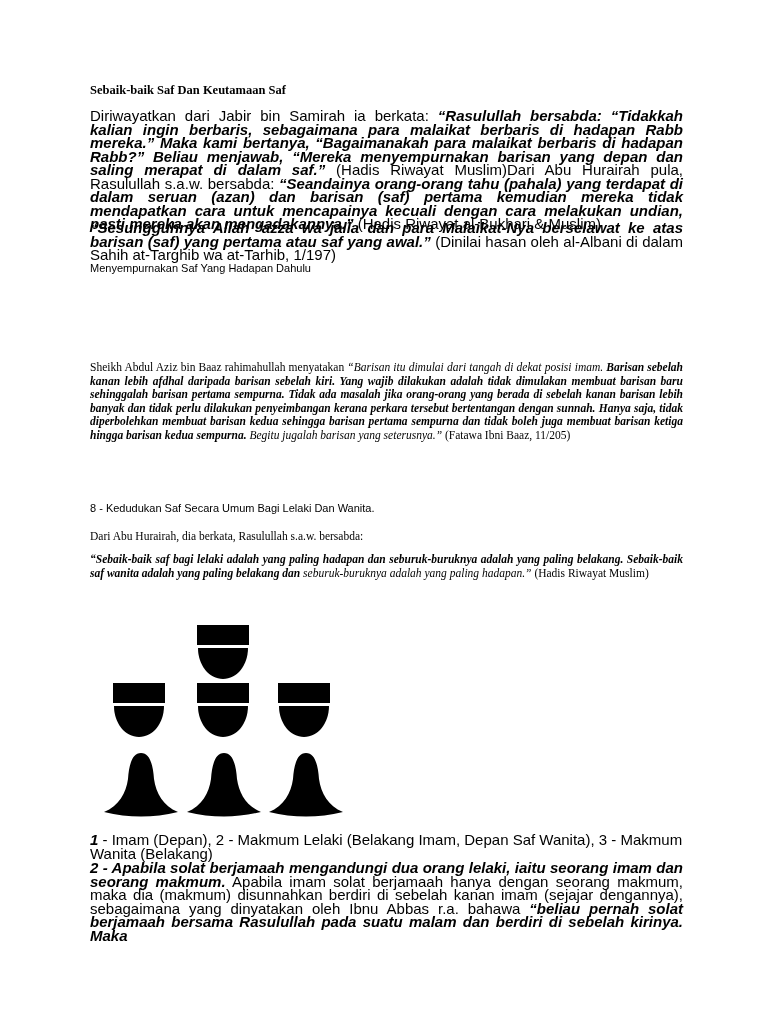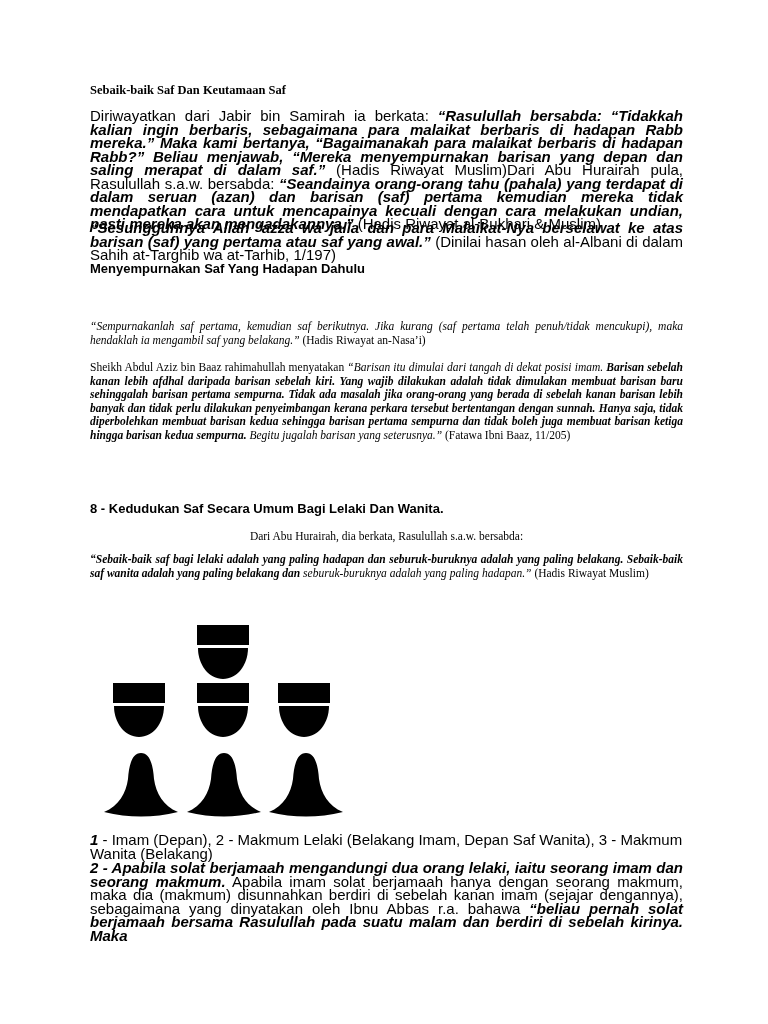--- a/index.html
+++ b/index.html
@@ -6,43 +6,42 @@
   .page {
     position: relative;
     width: 768px;
     height: 1024px;
     background: #ffffff;
     color: #000000;
     overflow: hidden;
   }
   .block { position: absolute; left: 90px; width: 593px; margin: 0; }
   .comic { font-family: "Liberation Sans", sans-serif; font-size: 15px; line-height: 13.5px; }
-  .serif { font-family: "Liberation Serif", serif; font-size: 11.5px; line-height: 13.5px; text-align: center; }
+  .serif { font-family: "Liberation Serif", serif; font-size: 11.5px; line-height: 13.5px; }
   .justify { text-align: justify; }
   .title { font-family: "Liberation Serif", serif; font-size: 12.5px; font-weight: 700; }
-  .hcomic { font-weight: 700; font-size: 13px; }
+  .hcomic { font-weight: 400; font-size: 11px; }
   .i  { font-style: italic; }
   .bi { font-weight: 700; font-style: italic; }
   .figure-wrap { position: absolute; left: 100px; top: 622px; }
 </style>
 </head>
 <body>
 
 <div class="page">
 
   <h1 class="block title" style="top:83px">Sebaik-baik Saf Dan Keutamaan Saf</h1>
 
   <p class="block comic justify" style="top:109px"><span>Diriwayatkan dari Jabir bin Samirah ia berkata: </span><span class="bi">“Rasulullah bersabda: “Tidakkah kalian ingin berbaris, sebagaimana para malaikat berbaris di hadapan Rabb mereka.” Maka kami bertanya, “Bagaimanakah para malaikat berbaris di hadapan Rabb?” Beliau menjawab, “Mereka menyempurnakan barisan yang depan dan saling merapat di dalam saf.”</span><span> (Hadis Riwayat Muslim)Dari Abu Hurairah pula, Rasulullah s.a.w. bersabda: </span><span class="bi">“Seandainya orang-orang tahu (pahala) yang terdapat di dalam seruan (azan) dan barisan (saf) pertama kemudian mereka tidak mendapatkan cara untuk mencapainya kecuali dengan cara melakukan undian, pasti mereka akan mengadakannya.”</span><span> (Hadis Riwayat al-Bukhari &amp; Muslim)</span></p>
 
   <p class="block comic justify" style="top:221px"><span class="bi">“Sesungguhnya Allah ‘azza wa jalla dan para Malaikat-Nya berselawat ke atas barisan (saf) yang pertama atau saf yang awal.”</span><span> (Dinilai hasan oleh al-Albani di dalam Sahih at-Targhib wa at-Tarhib, 1/197)</span></p>
 
   <h2 class="block comic hcomic" style="top:262px">Menyempurnakan Saf Yang Hadapan Dahulu</h2>
 
 
-  <p class="block serif justify" style="top:320px"><span class="i">“Sempurnakanlah saf pertama, kemudian saf berikutnya. Jika kurang (saf pertama telah penuh/tidak mencukupi), maka hendaklah ia mengambil saf yang belakang.”</span><span> (Hadis Riwayat an-Nasa’i)</span></p>
 
   <p class="block serif justify" style="top:361px"><span>Sheikh Abdul Aziz bin Baaz rahimahullah menyatakan </span><span class="i">“Barisan itu dimulai dari tangah di dekat posisi imam. </span><span class="bi">Barisan sebelah kanan lebih afdhal daripada barisan sebelah kiri. Yang wajib dilakukan adalah tidak dimulakan membuat barisan baru sehinggalah barisan pertama sempurna. Tidak ada masalah jika orang-orang yang berada di sebelah kanan barisan lebih banyak dan tidak perlu dilakukan penyeimbangan kerana perkara tersebut bertentangan dengan sunnah. Hanya saja, tidak diperbolehkan membuat barisan kedua sehingga barisan pertama sempurna dan tidak boleh juga membuat barisan ketiga hingga barisan kedua sempurna. </span><span class="i">Begitu jugalah barisan yang seterusnya.”</span><span> (Fatawa Ibni Baaz, 11/205)</span></p>
 
 
   <h3 class="block comic hcomic" style="top:502px">8 - Kedudukan Saf Secara Umum Bagi Lelaki Dan Wanita.</h3>
 
   <p class="block serif" style="top:530px">Dari Abu Hurairah, dia berkata, Rasulullah s.a.w. bersabda:</p>
 
   <p class="block serif justify" style="top:553px"><span class="bi">“Sebaik-baik saf bagi lelaki adalah yang paling hadapan dan seburuk-buruknya adalah yang paling belakang. Sebaik-baik saf wanita adalah yang paling belakang dan </span><span class="i">seburuk-buruknya adalah yang paling hadapan.”</span><span> (Hadis Riwayat Muslim)</span></p>
 

